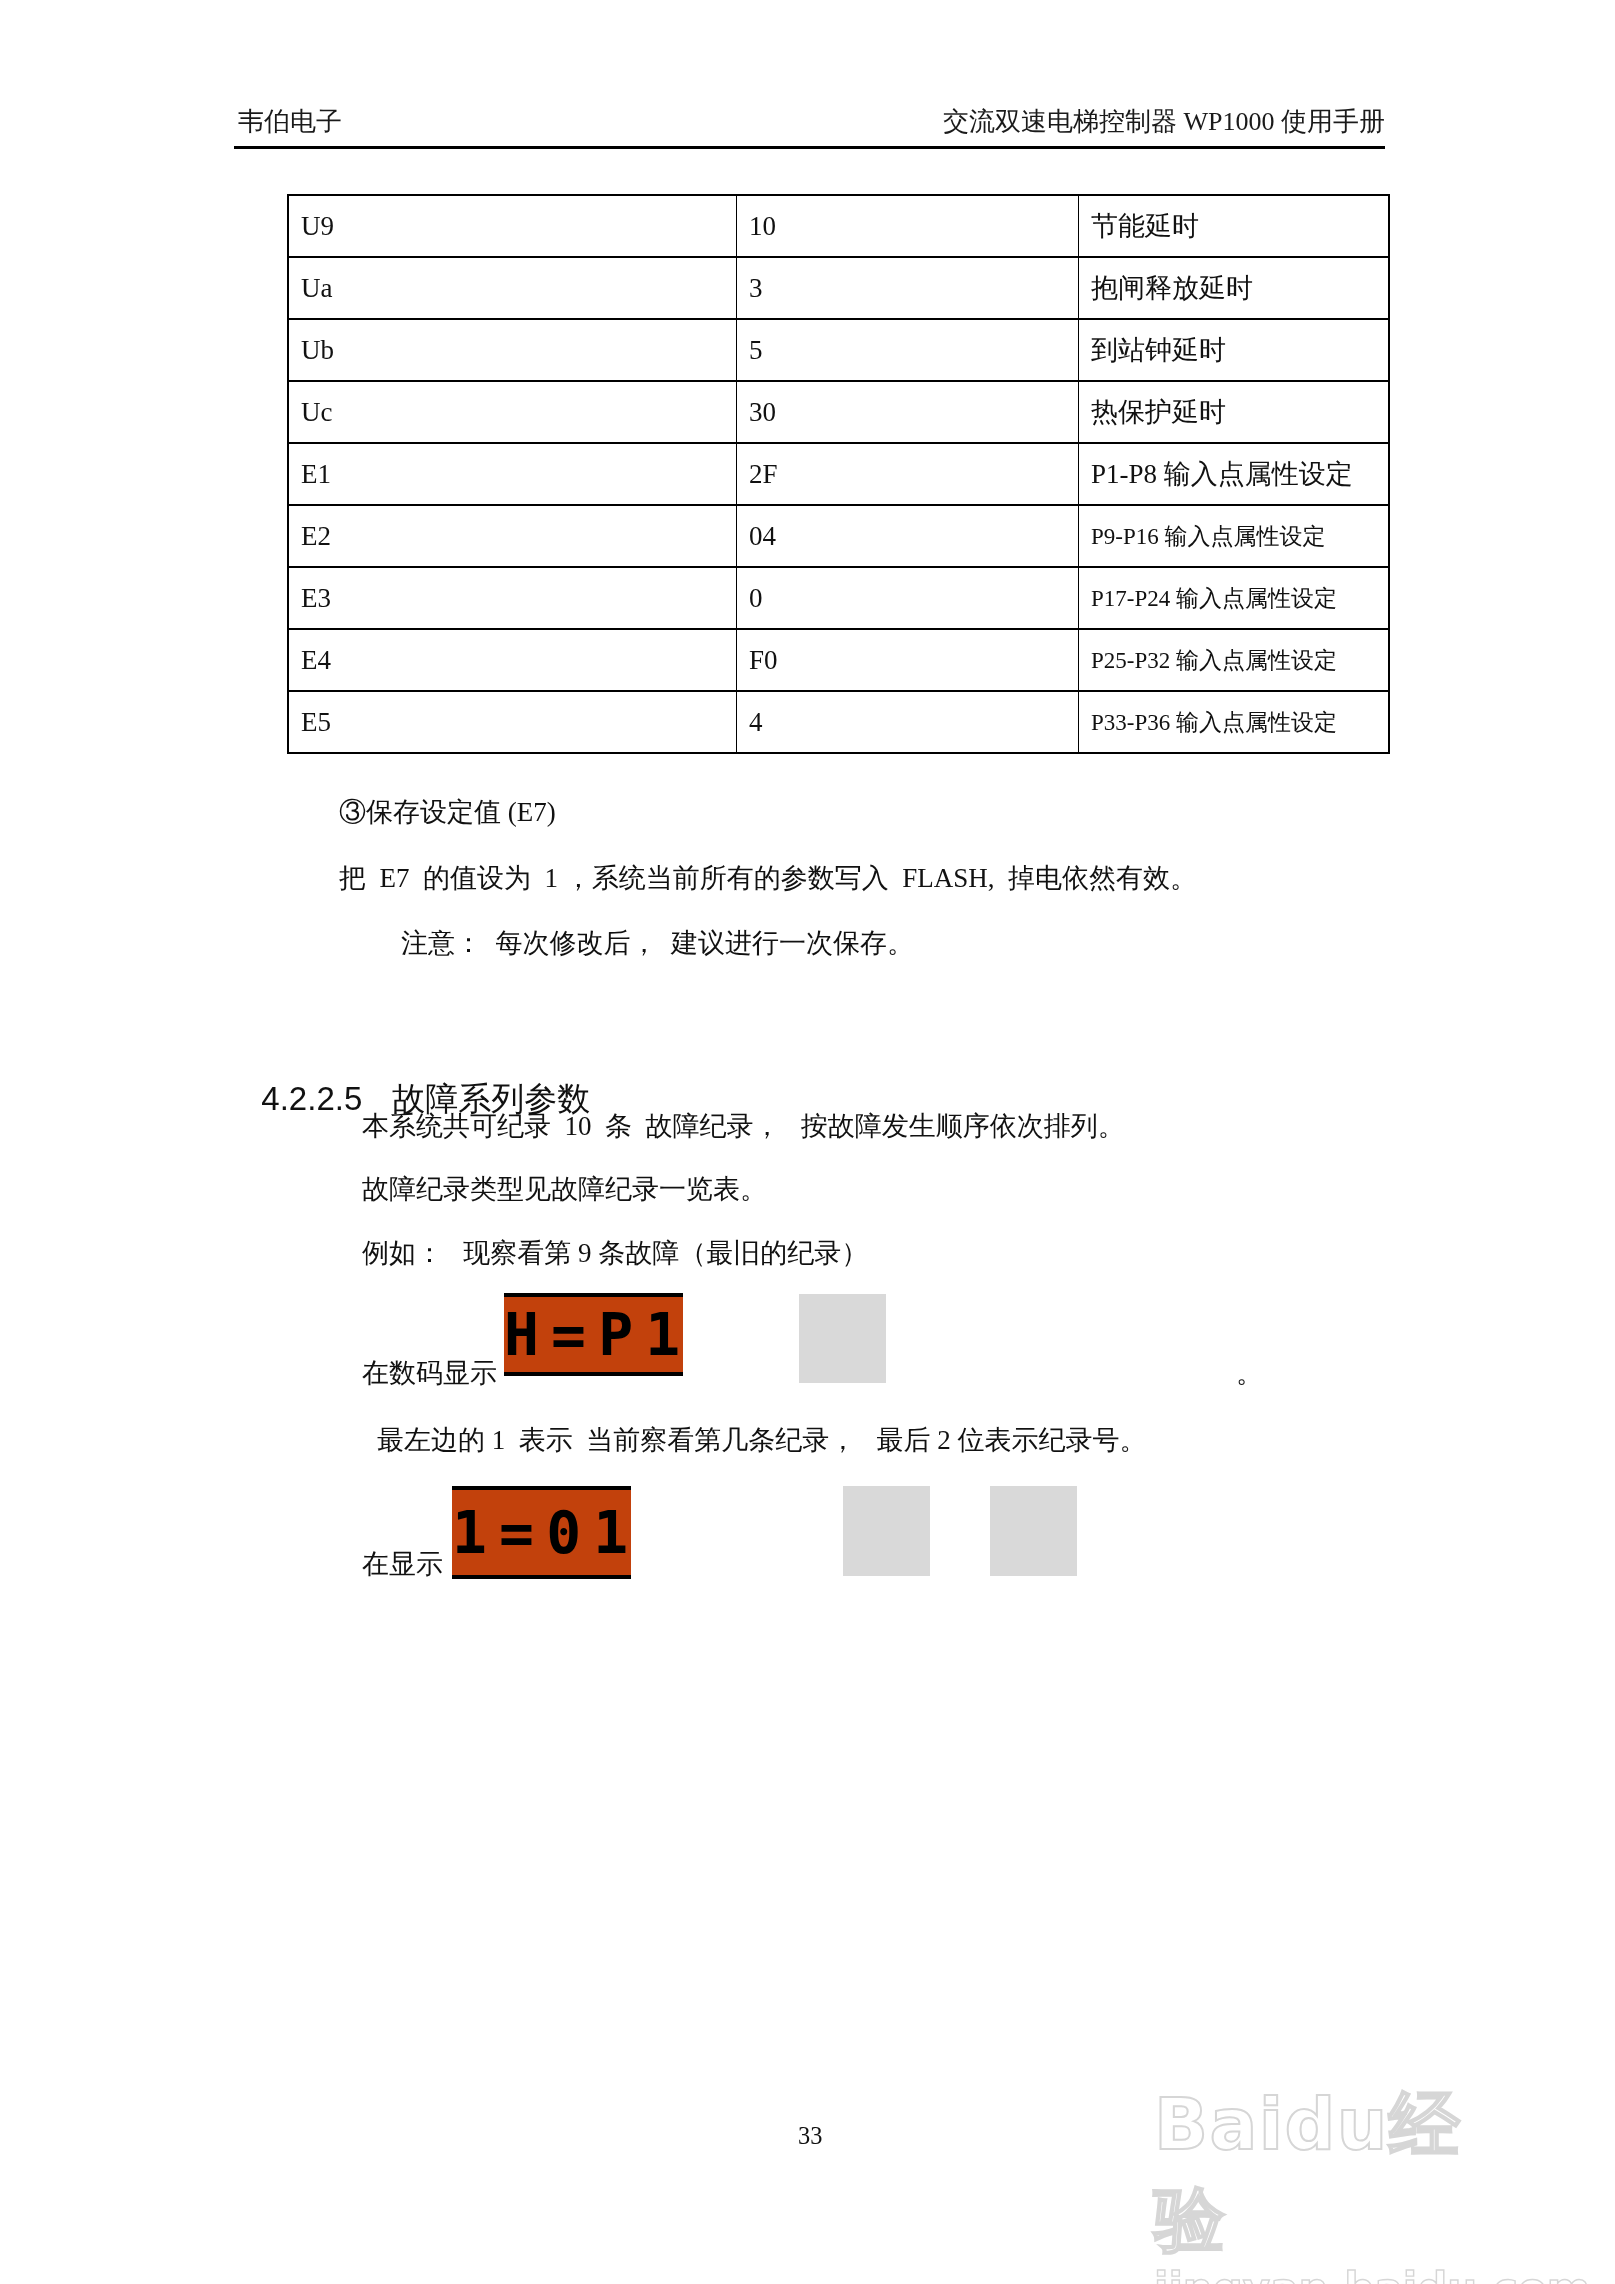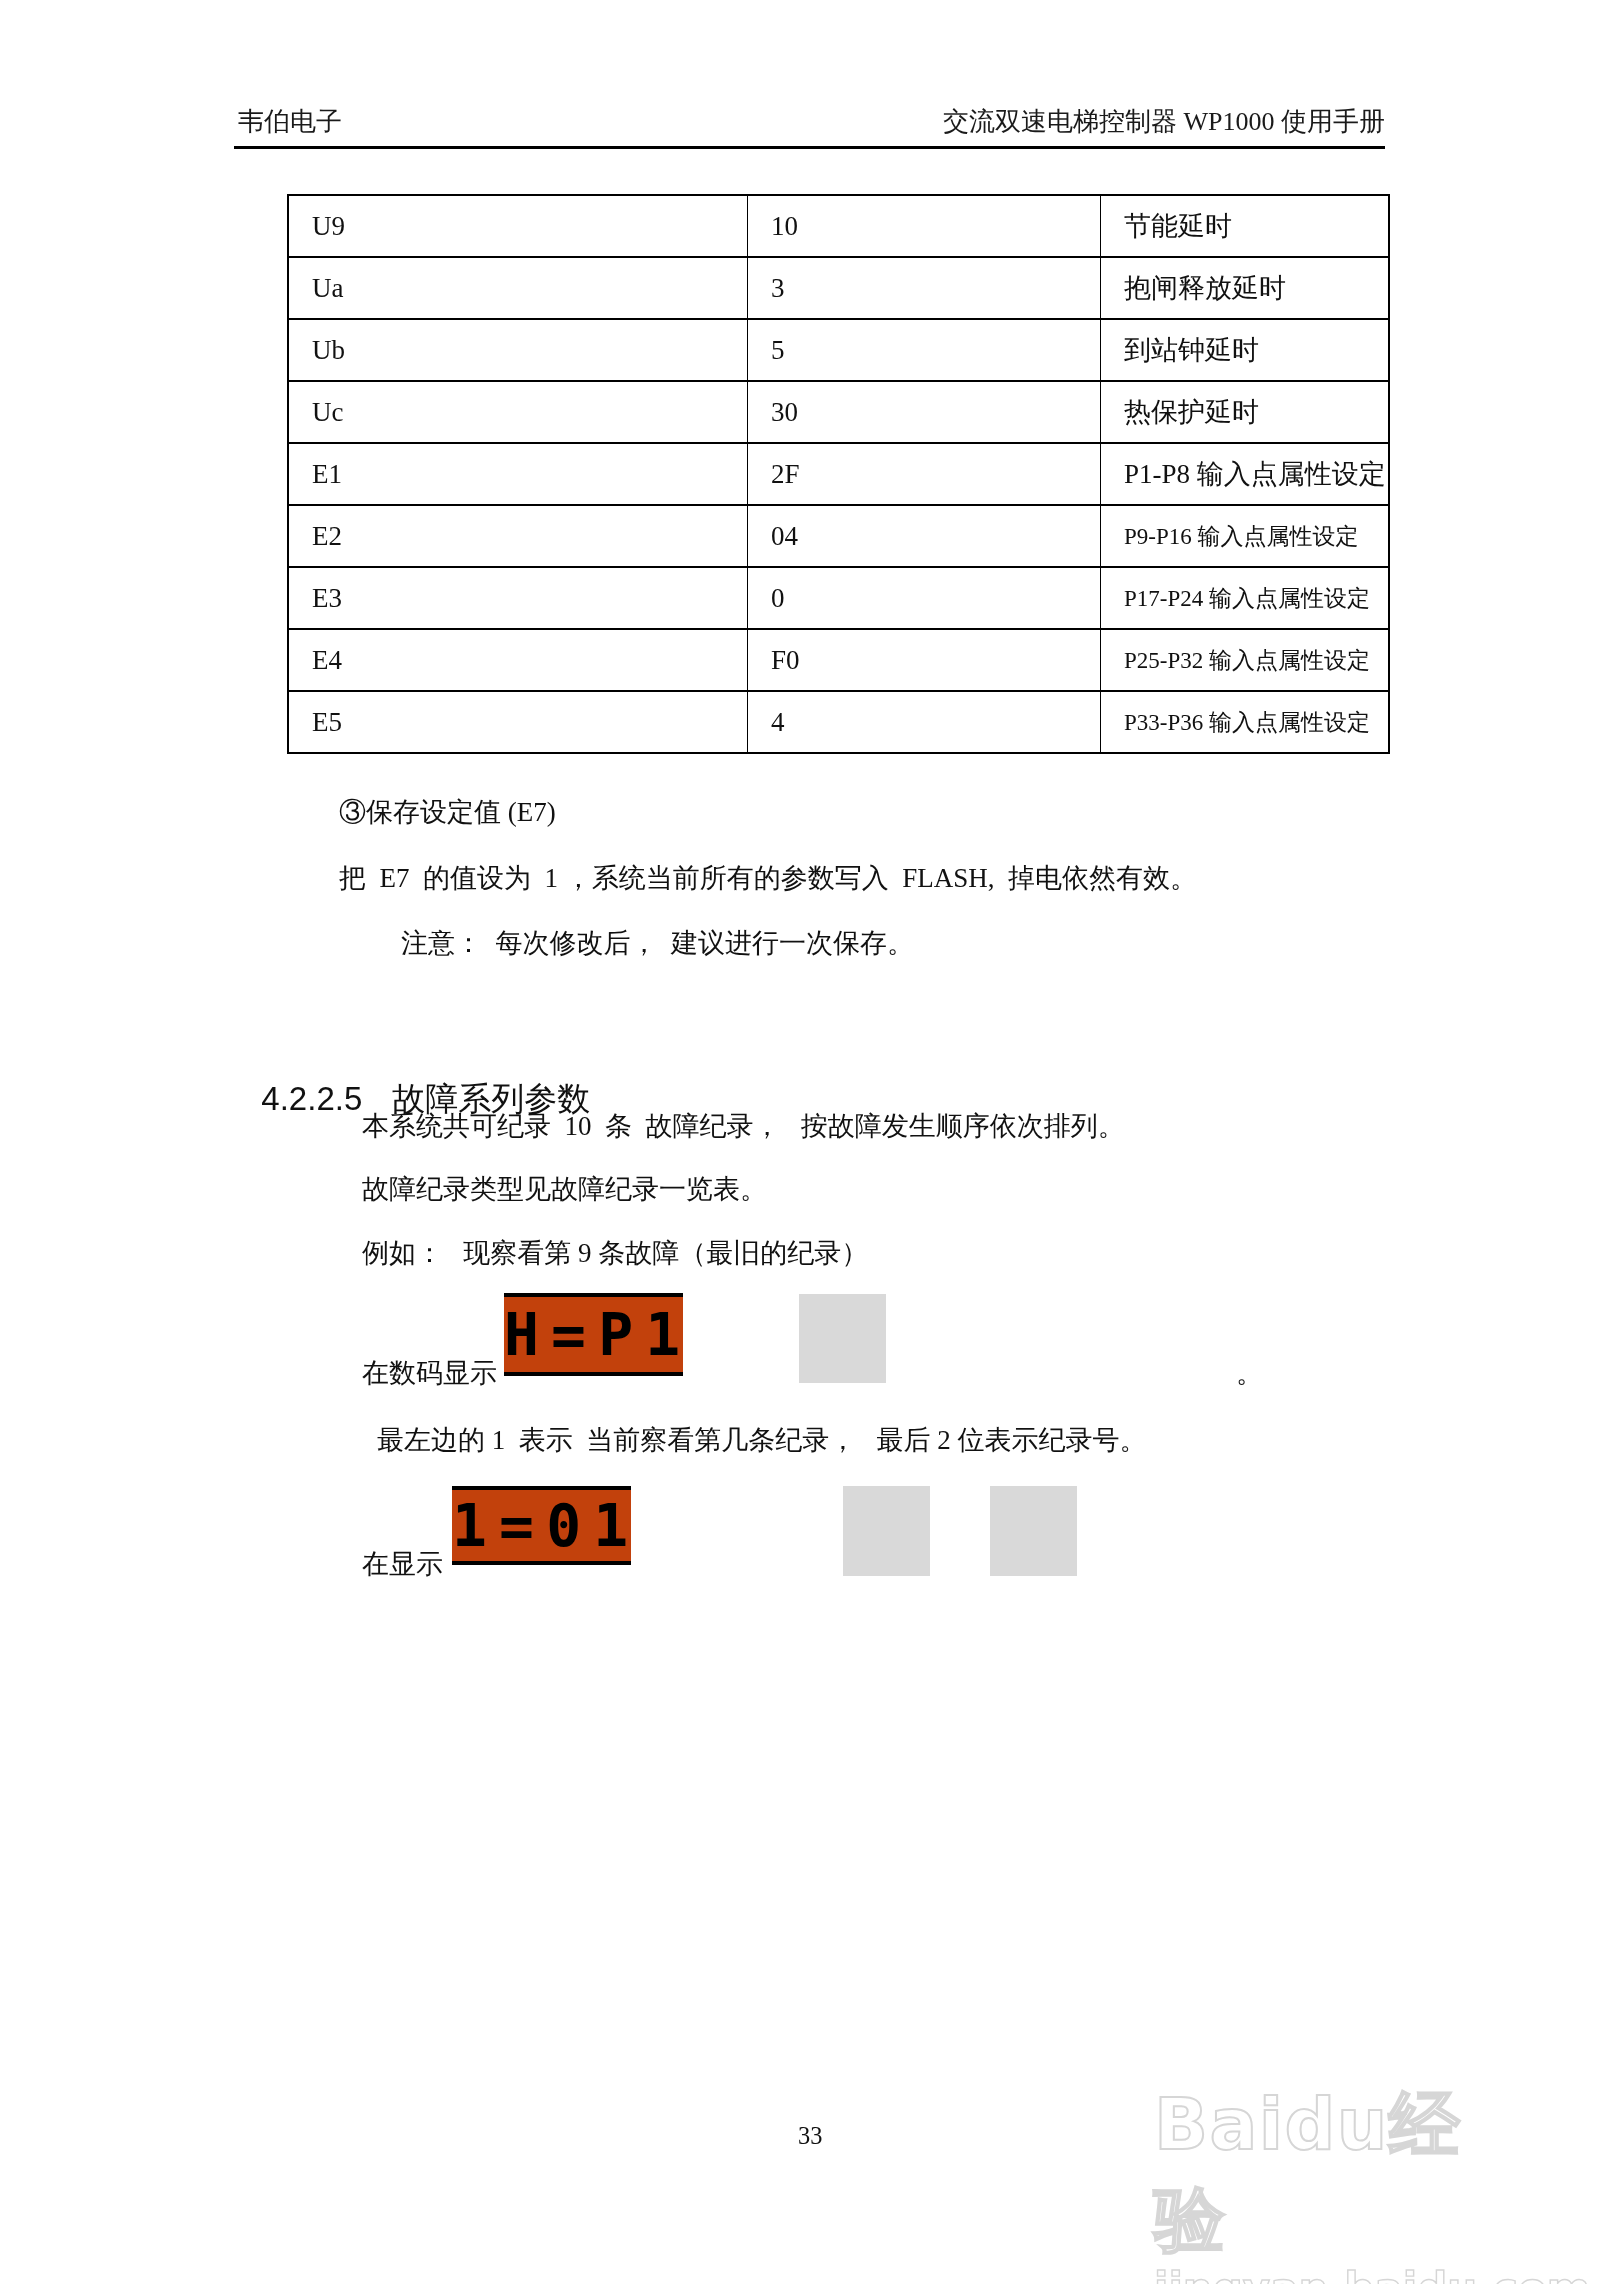--- a/index.html
+++ b/index.html
@@ -6,21 +6,21 @@
   body { width: 1616px; height: 2284px; position: relative; overflow: hidden;
          font-family: "Liberation Serif", "DejaVu Serif", serif; color: #111; }
   .abs { position: absolute; }
   .hdr { top: 107px; font-size: 26px; line-height: 30px; color: #1a1a1a; }
   .hdr-left { left: 238px; }
   .hdr-right { right: 231px; }
   .hdr-rule { left: 234px; top: 146px; width: 1151px; height: 3.4px; background: #000; }
 
   table.params { position: absolute; left: 287px; top: 194px; width: 1103px;
                  border-collapse: collapse; font-size: 27px; }
-  table.params td { border: 2.7px solid #000; height: 60px; padding: 0 0 0 23px;
+  table.params td { border: 2.7px solid #000; height: 60px; padding: 0 0 0 12px;
                     vertical-align: middle; }
   table.params td.c1 { width: 435px; border-right-width: 1.4px; }
   table.params td.c2 { width: 329px; border-left-width: 1.4px; border-right-width: 1.4px; }
   table.params td.c3 { border-left-width: 1.4px; }
   table.params td.small { font-size: 23px; }
 
   .p { font-size: 27px; line-height: 33px; white-space: pre; }
   .bold { font-weight: normal; }
   .heading { font-family: "Liberation Sans", "DejaVu Sans", sans-serif; font-size: 33px; }
   .heading .num { margin-right: 30px; }
@@ -110,21 +110,21 @@
 <div class="abs p" style="left:362px; top:1357px;">在数码显示</div>
 <div class="lcd" style="left:504px; top:1293px; width:179px; height:83px;">
   <div class="lcd-text">H=P1</div>
 </div>
 <div class="ph" style="left:799px; top:1294px; width:87px; height:89px;"></div>
 <div class="abs p" style="left:1236px; top:1357px;">。</div>
 
 <div class="abs p" style="left:377px; top:1424px;">最左边的 1  表示  当前察看第几条纪录，   最后 2 位表示纪录号。</div>
 
 <div class="abs p" style="left:362px; top:1548px;">在显示</div>
-<div class="lcd" style="left:452px; top:1486px; width:179px; height:79px;">
+<div class="lcd" style="left:452px; top:1486px; width:179px; height:93px;">
   <div class="lcd-text">1=01</div>
 </div>
 <div class="ph" style="left:843px; top:1486px; width:87px; height:90px;"></div>
 <div class="ph" style="left:990px; top:1486px; width:87px; height:90px;"></div>
 
 <div class="abs pagenum">33</div>
 
 <div class="wm">
   <div class="wm-logo">Baidu经验</div>
   <div class="wm-url">jingyan.baidu.com</div>

